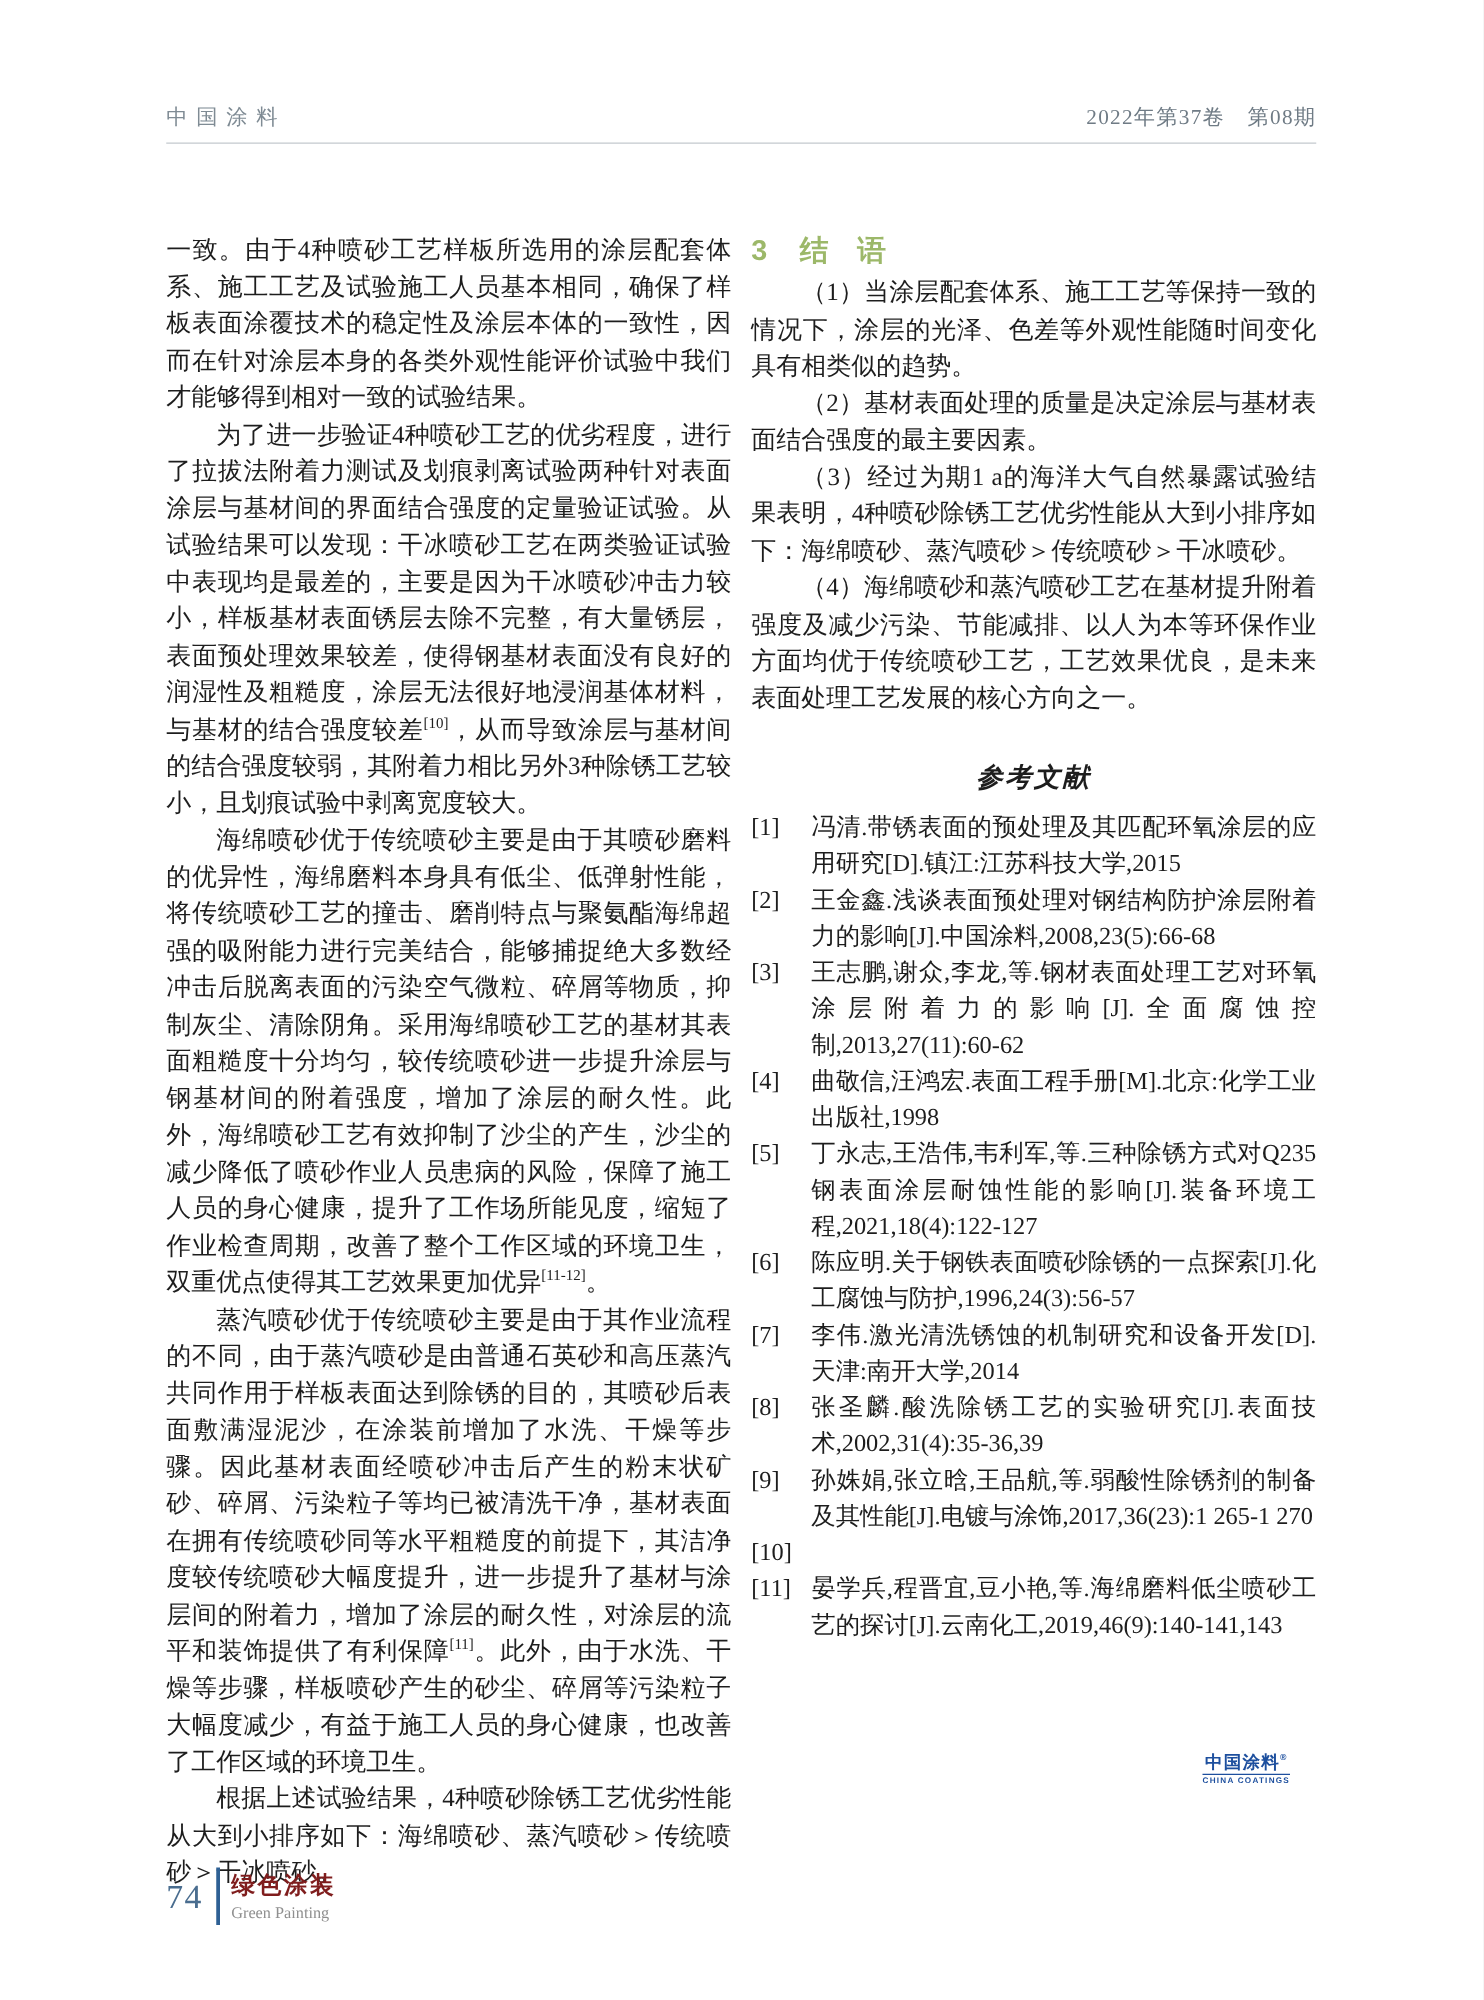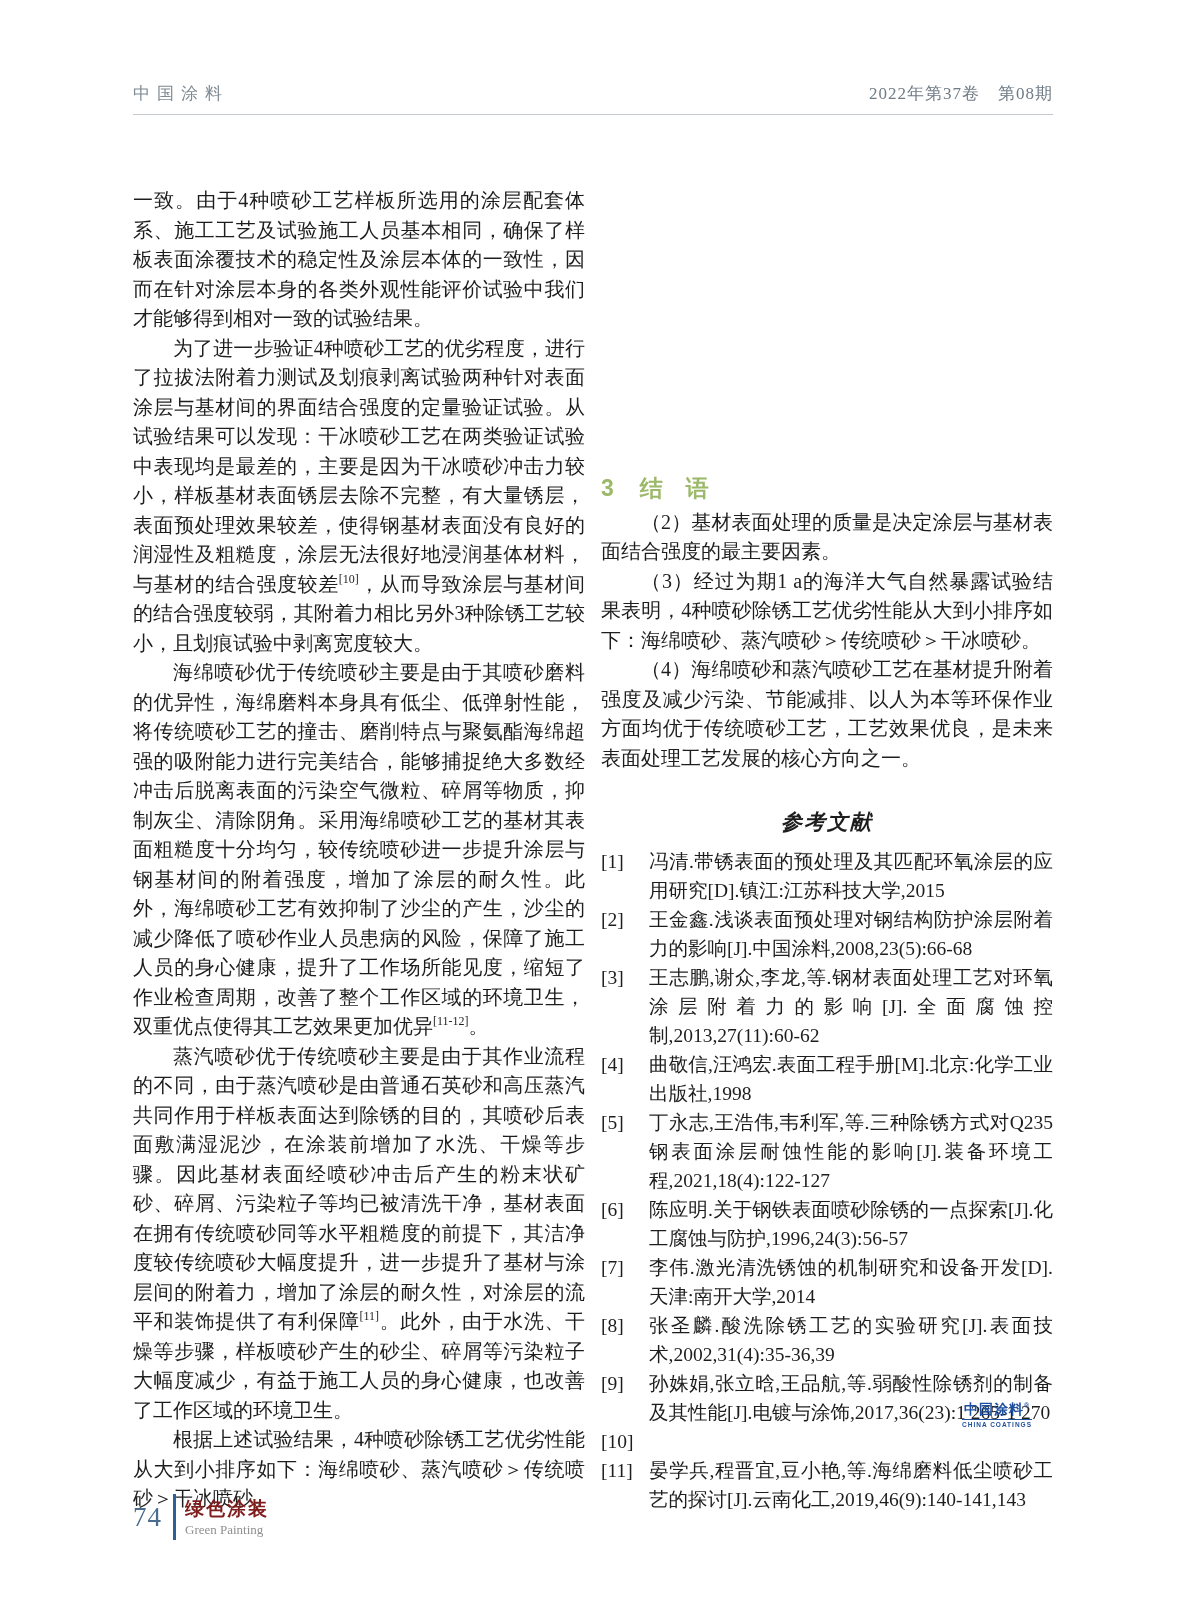--- a/index.html
+++ b/index.html
@@ -24,21 +24,21 @@
     font-family:"Liberation Sans","DejaVu Sans",sans-serif;
     font-size:17px; color:#7f8b94; letter-spacing:7px;
   }
   .issue-info {
     font-size:17px; color:#6f7b85; letter-spacing:1px;
   }
 
   
   .content {
     position:absolute; top:186px; left:133px; width:920px;
-    display:flex; gap:16px;align-items:flex-end;
+    display:flex; gap:16px;
   }
   .col { width:452px; font-size:20px; line-height:29.5px; text-align:justify; }
   .para { margin:0; text-indent:2em; }
   .para.no-indent { text-indent:0; }
   .para sup { font-size:12px; line-height:0; vertical-align:super; letter-spacing:0; }
 
   
   .section-heading {
     margin:0 0 6px 0;
     font-family:"Liberation Sans","DejaVu Sans",sans-serif;
@@ -111,20 +111,21 @@
         <p class="para"><span>海绵喷砂优于传统喷砂主要是由于其喷砂磨料的优异性，海绵磨料本身具有低尘、低弹射性能，将传统喷砂工艺的撞击、磨削特点与聚氨酯海绵超强的吸附能力进行完美结合，能够捕捉绝大多数经冲击后脱离表面的污染空气微粒、碎屑等物质，抑制灰尘、清除阴角。采用海绵喷砂工艺的基材其表面粗糙度十分均匀，较传统喷砂进一步提升涂层与钢基材间的附着强度，增加了涂层的耐久性。此外，海绵喷砂工艺有效抑制了沙尘的产生，沙尘的减少降低了喷砂作业人员患病的风险，保障了施工人员的身心健康，提升了工作场所能见度，缩短了作业检查周期，改善了整个工作区域的环境卫生，双重优点使得其工艺效果更加优异</span><sup>[11-12]</sup><span>。</span></p>
         <p class="para"><span>蒸汽喷砂优于传统喷砂主要是由于其作业流程的不同，由于蒸汽喷砂是由普通石英砂和高压蒸汽共同作用于样板表面达到除锈的目的，其喷砂后表面敷满湿泥沙，在涂装前增加了水洗、干燥等步骤。因此基材表面经喷砂冲击后产生的粉末状矿砂、碎屑、污染粒子等均已被清洗干净，基材表面在拥有传统喷砂同等水平粗糙度的前提下，其洁净度较传统喷砂大幅度提升，进一步提升了基材与涂层间的附着力，增加了涂层的耐久性，对涂层的流平和装饰提供了有利保障</span><sup>[11]</sup><span>。此外，由于水洗、干燥等步骤，样板喷砂产生的砂尘、碎屑等污染粒子大幅度减少，有益于施工人员的身心健康，也改善了工作区域的环境卫生。</span></p>
         <p class="para"><span>根据上述试验结果，4种喷砂除锈工艺优劣性能从大到小排序如下：海绵喷砂、蒸汽喷砂＞传统喷砂＞干冰喷砂。</span></p>
       </div>
 
     <div class="col">
       <h2 class="section-heading">
         <span class="sec-num">3</span><span>结　语</span>
       </h2>
       <div>
+          <p class="para"><span>（1）当涂层配套体系、施工工艺等保持一致的情况下，涂层的光泽、色差等外观性能随时间变化具有相类似的趋势。</span></p>
           <p class="para"><span>（2）基材表面处理的质量是决定涂层与基材表面结合强度的最主要因素。</span></p>
           <p class="para"><span>（3）经过为期1 a的海洋大气自然暴露试验结果表明，4种喷砂除锈工艺优劣性能从大到小排序如下：海绵喷砂、蒸汽喷砂＞传统喷砂＞干冰喷砂。</span></p>
           <p class="para"><span>（4）海绵喷砂和蒸汽喷砂工艺在基材提升附着强度及减少污染、节能减排、以人为本等环保作业方面均优于传统喷砂工艺，工艺效果优良，是未来表面处理工艺发展的核心方向之一。</span></p>
         </div>
 
       <h3 class="refs-heading">参考文献</h3>
       <div class="ref-list">
           <div class="ref-item">
             <span class="ref-label">[1]</span>
             <span class="ref-text">冯清.带锈表面的预处理及其匹配环氧涂层的应用研究[D].镇江:江苏科技大学,2015</span>

